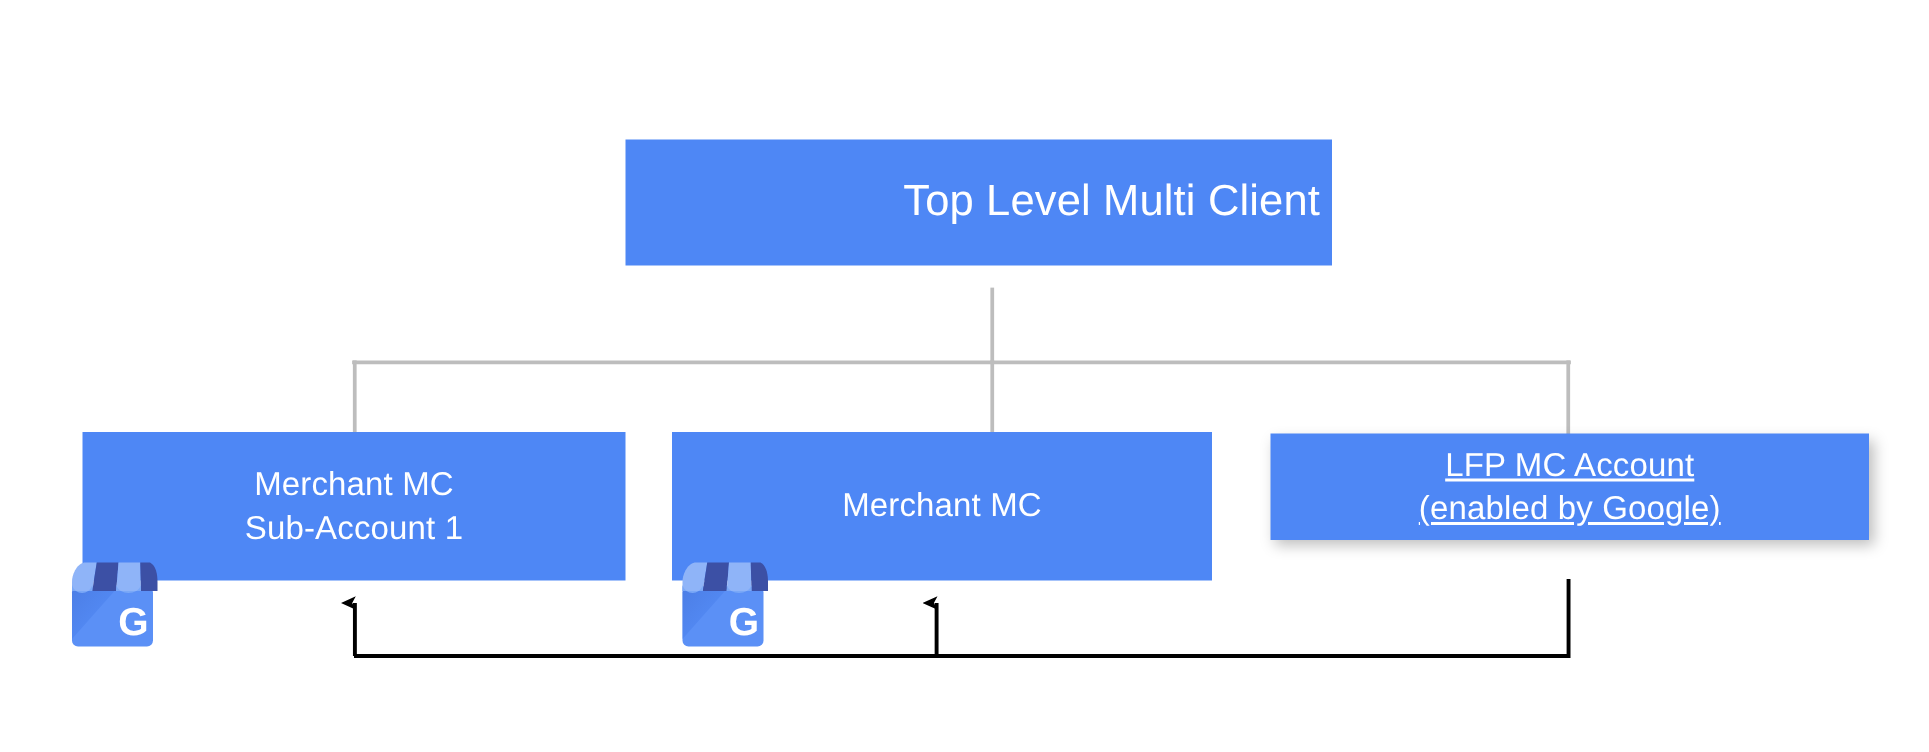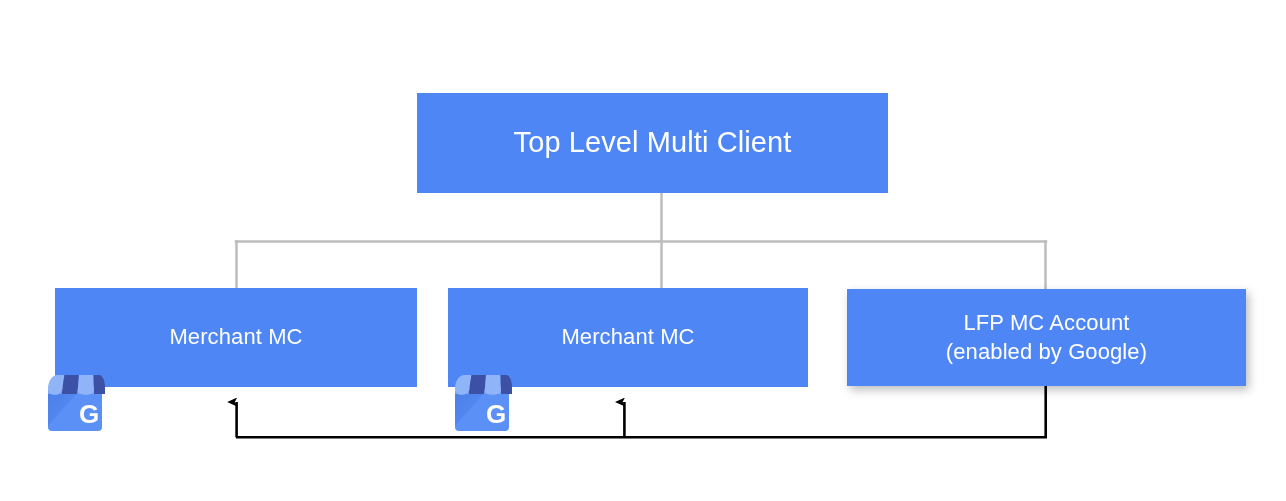--- a/index.html
+++ b/index.html
@@ -46,23 +46,24 @@
     width: 100%;
     padding: 0 8px;
     box-sizing: border-box;
   }
   .node .line2 { display: block; }
 
   #node-mca {
     left: 417px;
     top: 93px;
     width: 471px;
-    height: 100px;
+    height: 84px;
     font-size: 29px;
     z-index: 3;
+    text-align: right;
   }
   #node-sub1 {
     left: 55px;
     top: 288px;
     width: 362px;
     height: 99px;
     font-size: 22px;
     z-index: 3;
   }
   #node-sub2 {
@@ -70,24 +71,25 @@
     top: 288px;
     width: 360px;
     height: 99px;
     font-size: 22px;
     z-index: 3;
   }
   #node-lfp {
     left: 847px;
     top: 289px;
     width: 399px;
-    height: 97px;
+    height: 71px;
     font-size: 22px;
     z-index: 3;
     box-shadow: 3px 4px 9px rgba(0,0,0,0.26);
+    text-decoration: underline;
   }
 
   
   .gbp-icon {
     position: absolute;
     width: 72px;
     height: 72px;
     z-index: 6;
   }
   #gbp-icon-1 { left: 39px; top: 366px; }
@@ -122,20 +124,21 @@
 
   <div class="node" id="node-mca">
     <span class="label">
       <span>Top Level Multi Client</span>
     </span>
   </div>
 
   <div class="node" id="node-sub1">
     <span class="label">
       <span>Merchant MC</span>
+      <span class="line2">Sub-Account 1</span>
     </span>
   </div>
 
   <div class="node" id="node-sub2">
     <span class="label">
       <span>Merchant MC</span>
     </span>
   </div>
 
   <div class="node" id="node-lfp">

